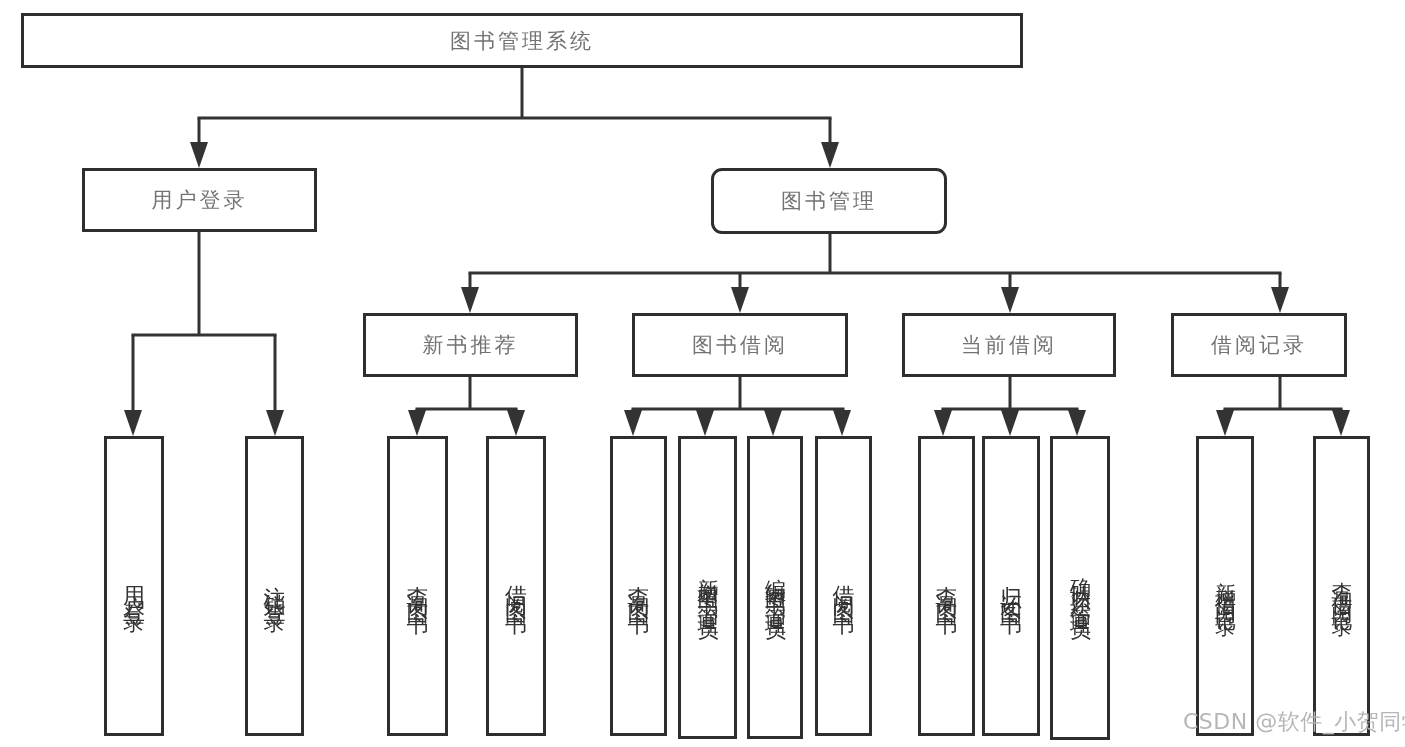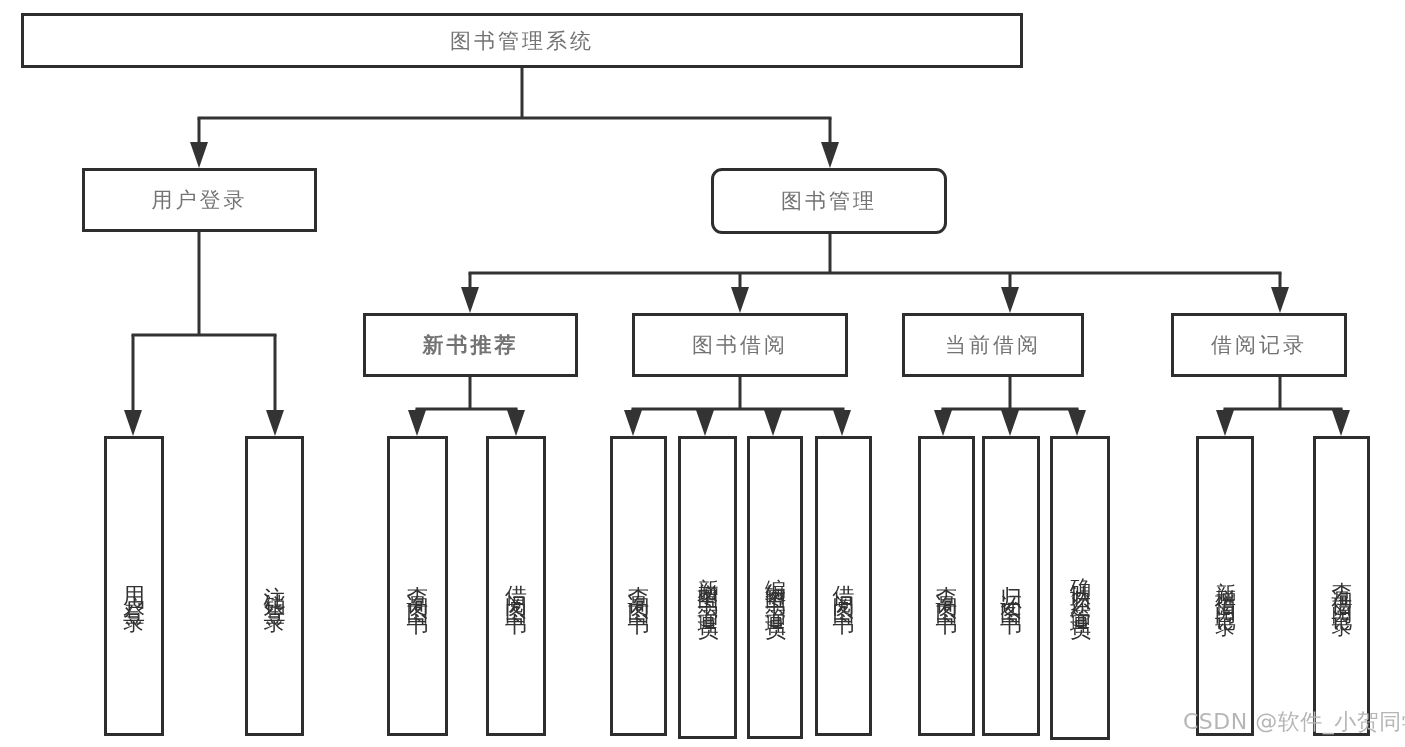--- a/index.html
+++ b/index.html
@@ -82,23 +82,23 @@
       <polygon points="1216,410 1234,410 1225,436" fill="#333333"></polygon>
       <line x1="1341" y1="409" x2="1341" y2="414" stroke="#333333" stroke-width="3"></line>
       <polygon points="1332,410 1350,410 1341,436" fill="#333333"></polygon>
     </svg>
 
   <div class="node" style="left:21px;top:13px;width:1002px;height:55px;">图书管理系统</div>
 
   <div class="node" style="left:82px;top:168px;width:235px;height:64px;">用户登录</div>
   <div class="node" style="left:711px;top:168px;width:236px;height:66px;border-radius:11px;">图书管理</div>
 
-  <div class="node" style="left:363px;top:313px;width:215px;height:64px;font-weight:bold;">新书推荐</div>
+  <div class="node" style="left:363px;top:313px;width:215px;height:64px;">新书推荐</div>
   <div class="node" style="left:632px;top:313px;width:216px;height:64px;">图书借阅</div>
-  <div class="node" style="left:902px;top:313px;width:182px;height:64px;">当前借阅</div>
+  <div class="node" style="left:902px;top:313px;width:214px;height:64px;">当前借阅</div>
   <div class="node" style="left:1171px;top:313px;width:176px;height:64px;">借阅记录</div>
 
   <div class="vnode" style="left:104px;top:436px;width:60px;height:300px;">用户登录</div>
   <div class="vnode" style="left:245px;top:436px;width:59px;height:300px;">注销登录</div>
 
   <div class="vnode" style="left:387px;top:436px;width:61px;height:300px;">查询图书</div>
   <div class="vnode" style="left:486px;top:436px;width:60px;height:300px;">借阅图书</div>
 
   <div class="vnode" style="left:610px;top:436px;width:57px;height:300px;">查询图书</div>
   <div class="vnode" style="left:678px;top:436px;width:59px;height:303px;font-size:21px;letter-spacing:6px;">新增图书（管理员）</div>

